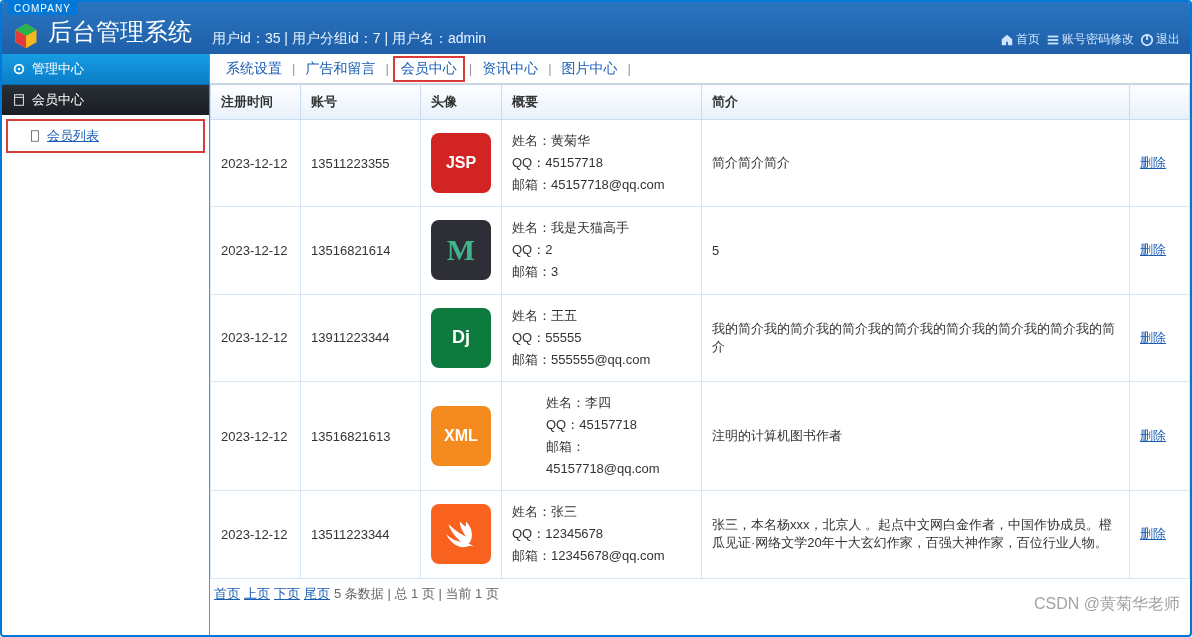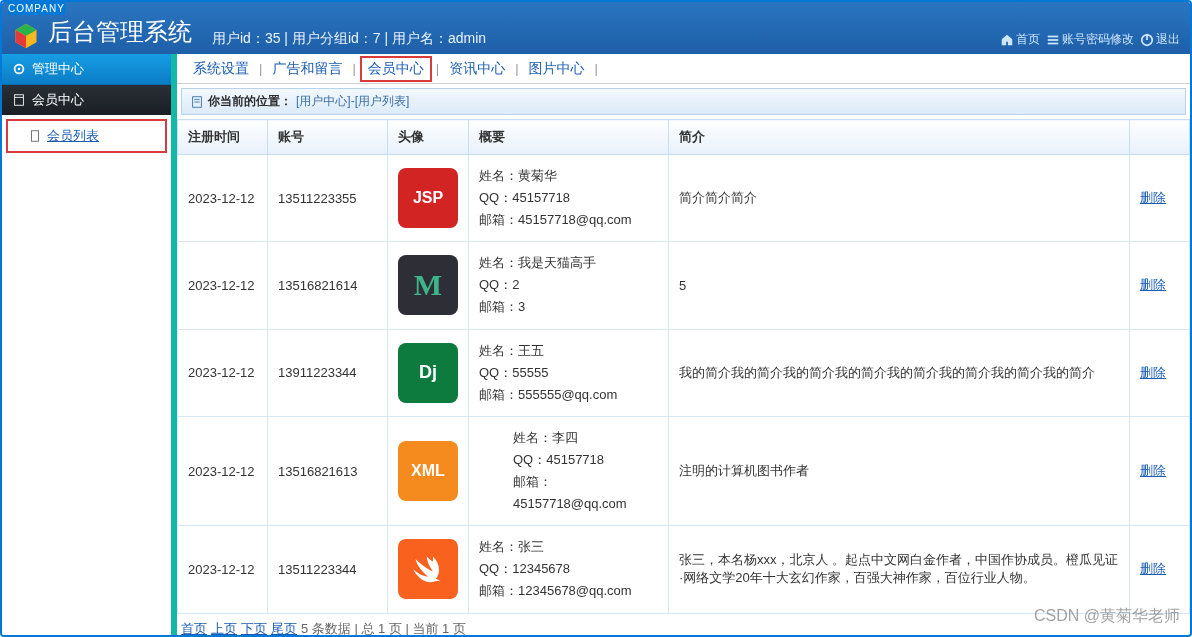--- a/index.html
+++ b/index.html
@@ -1,27 +1,27 @@
 <!DOCTYPE html>
 <html><head>
 <meta charset="utf-8">
 <style>
 * { margin: 0; padding: 0; box-sizing: border-box; }
 body { font-family: "Microsoft YaHei", Arial, sans-serif; font-size: 13px; background: #fff; color: #333; }
 .window { width: 1192px; height: 637px; border: 2px solid #0078d7; border-radius: 4px; overflow: hidden; background: #fff; position: relative; }
-.titlebar-tag { position: absolute; top: 0; left: 6px; background: #0078d7; color: #fff; font-size: 10px; padding: 1px 0; border-radius: 0 0 3px 3px; letter-spacing: 1px; }
+.titlebar-tag { position: absolute; top: 0; left: 6px; background: #0078d7; color: #fff; font-size: 10px; padding: 1px 6px; border-radius: 0 0 3px 3px; letter-spacing: 1px; }
 .header { height: 52px; background: linear-gradient(to bottom, #2a75c0, #1e5fa8); display: flex; align-items: flex-end; padding: 0 10px 6px 10px; color: #fff; }
 .logo { width: 28px; height: 28px; margin-right: 8px; margin-bottom: -2px; }
 .app-title { font-size: 24px; font-weight: 400; margin-right: 20px; }
 .user-info { font-size: 14px; color: #eaf3ff; flex: 1; }
 .header-actions { display: flex; gap: 6px; align-items: center; font-size: 12px; }
 .header-actions a { color: #cfe6ff; text-decoration: none; display: flex; align-items: center; gap: 2px; }
 .ha-icon { width: 14px; height: 14px; }
 .main { display: flex; height: calc(100% - 52px); }
-.sidebar { width: 175px; background: #fff; border-right: 6px solid #14b8a6; }
+.sidebar { width: 208px; background: #fff; border-right: 1px solid #14b8a6; }
 .side-head { background: linear-gradient(to bottom, #169de3, #0b7dc7); color: #fff; padding: 6px 10px; display: flex; align-items: center; gap: 6px; font-size: 13px; border-bottom: 1px solid #0b6bb0; }
 .side-group { background: linear-gradient(to bottom, #2a2f36, #1a1e24); color: #fff; padding: 6px 10px; display: flex; align-items: center; gap: 6px; font-size: 13px; }
 .side-sub { background: linear-gradient(to bottom, #f7fbff, #e4f0fb); color: #1a4e8a; padding: 6px 10px; display: flex; align-items: center; gap: 6px; border-bottom: 1px solid #c8ddf2; }
 .side-leaf { padding: 6px 20px; border: 2px solid #d93a3a; margin: 4px; display: flex; align-items: center; gap: 5px; }
 .side-leaf a { color: #1a5db4; text-decoration: underline; }
 .content { flex: 1; display: flex; flex-direction: column; overflow: hidden; }
 .topnav { height: 30px; background: #fff; display: flex; align-items: center; padding: 0 10px; border-bottom: 1px solid #d0d0d0; }
 .topnav a { color: #1a5db4; font-size: 14px; text-decoration: none; padding: 2px 6px; }
 .topnav .sep { color: #999; margin: 0 4px; }
 .topnav .active { border: 2px solid #d93a3a; }
@@ -30,21 +30,21 @@
 .table-wrap { flex: 1; overflow: auto; margin: 0 0; }
 table { width: 100%; border-collapse: collapse; }
 th { text-align: left; background: linear-gradient(to bottom, #fdfeff, #e8f1fb); border: 1px solid #c8ddf2; padding: 8px 10px; font-weight: bold; color: #333; }
 td { border: 1px solid #d8e6f3; padding: 10px; vertical-align: middle; }
 .avatar-box { width: 60px; height: 60px; border-radius: 8px; display: flex; align-items: center; justify-content: center; color: #fff; font-weight: bold; font-size: 18px; }
 .summary-line { line-height: 1.7; }
 .del-link { color: #1a5db4; text-decoration: underline; }
 .pager { padding: 6px 4px; font-size: 13px; display: flex; align-items: center; gap: 4px; }
 .pager a { color: #1a5db4; text-decoration: underline; }
 .pager .muted { color: #666; }
-.watermark { position: absolute; right: 10px; bottom: 8px; color: rgba(100,100,100,0.6); font-size: 16px; }
+.watermark { position: absolute; right: 10px; bottom: 20px; color: rgba(100,100,100,0.6); font-size: 16px; }
 .small-icon { width: 14px; height: 14px; }
 </style>
 </head>
 <body>
 
 <div class="window">
   <div class="titlebar-tag">COMPANY</div>
 
   <div class="header">
     <svg class="logo" viewBox="0 0 32 32">
@@ -110,29 +110,20 @@
           <a href="#">广告和留言</a>
           <span class="sep">|</span>
           <a href="#" class="active">会员中心</a>
           <span class="sep">|</span>
           <a href="#">资讯中心</a>
           <span class="sep">|</span>
           <a href="#">图片中心</a>
           <span class="sep">|</span>
         </div>
 
-      <div class="breadcrumb">
-        <svg class="small-icon" viewBox="0 0 16 16">
-            <rect x="3" y="2" width="10" height="12" fill="none" stroke="#3a6ea5"></rect>
-            <line x1="5" y1="5" x2="11" y2="5" stroke="#3a6ea5"></line>
-            <line x1="5" y1="8" x2="11" y2="8" stroke="#3a6ea5"></line>
-          </svg>
-        <b>你当前的位置：</b>
-        <span class="path">[用户中心]-[用户列表]</span>
-      </div>
 
       <div class="table-wrap">
         <table>
           <thead>
               <tr id="thead-row">
                 <th>注册时间</th>
                 <th>账号</th>
                 <th>头像</th>
                 <th>概要</th>
                 <th>简介</th>

